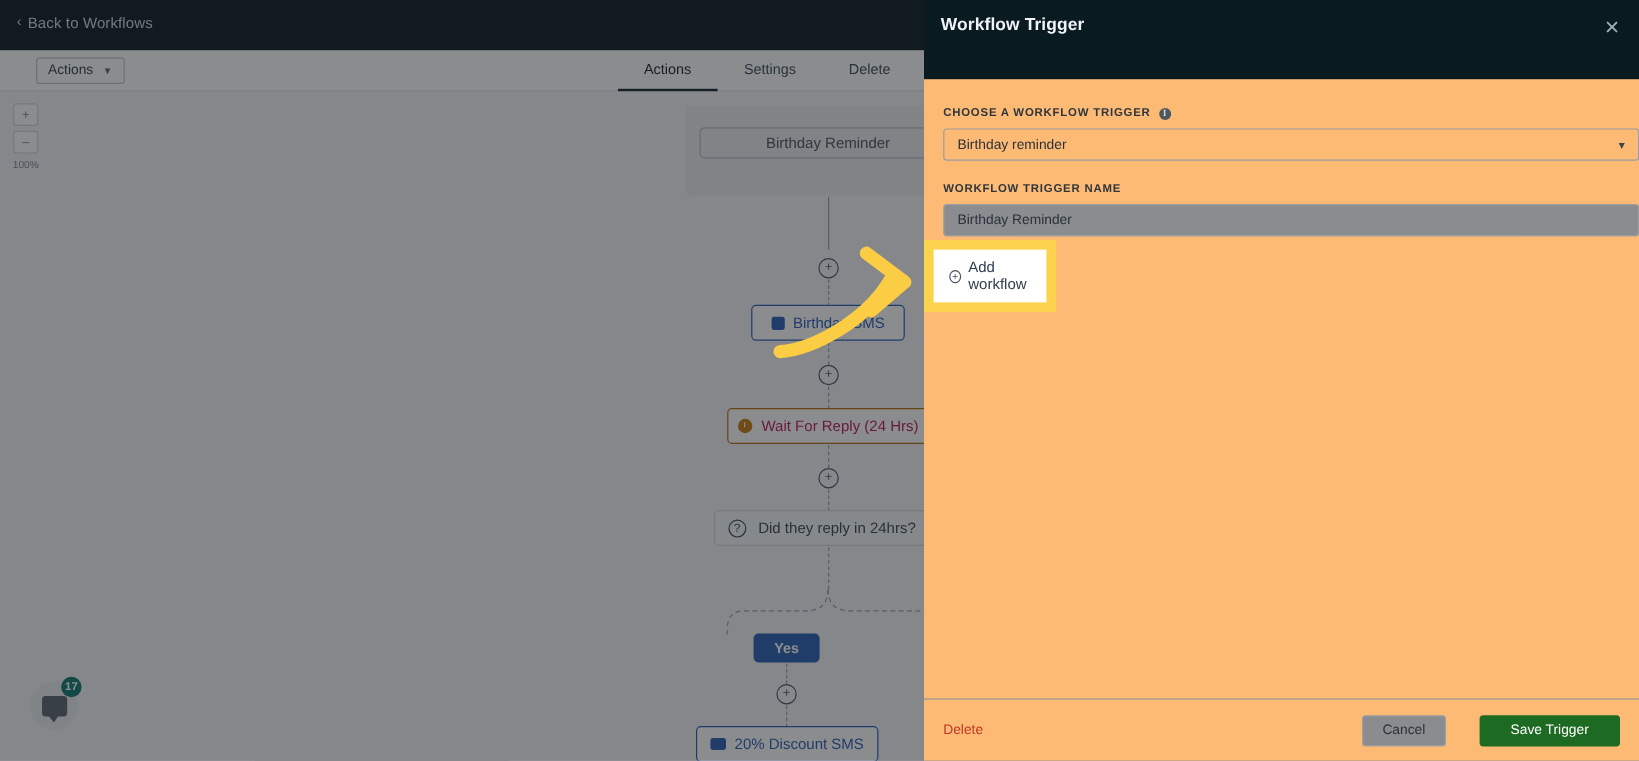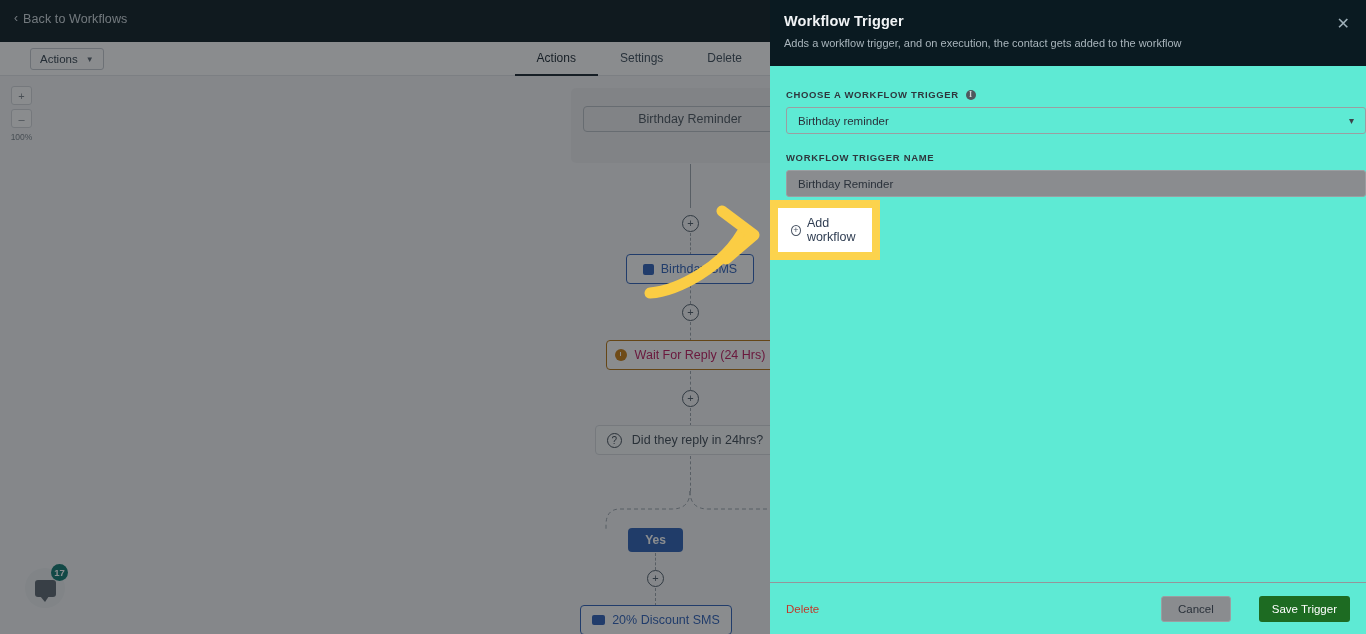--- a/index.html
+++ b/index.html
@@ -222,21 +222,21 @@
   .arrow-svg {
     position: absolute; left: 630px; top: 205px;
     width: 150px; height: 100px;
     pointer-events: none;
   }
 
   
   .panel {
     position: absolute; right: 0; top: 0;
     width: 596px; height: 634px;
-    background: #5eead4;
+    background: #fdba74;
     display: flex; flex-direction: column;
   }
   .panel-head {
     height: 66px; background: #0a1a21; color: #e9eef1;
     padding: 13px 22px 0 14px; position: relative;
     flex: 0 0 auto;
   }
   .panel-title { font-size: 14.5px; font-weight: bold; color: #f1f4f6; letter-spacing:.1px; }
   .panel-sub { font-size: 11px; color: #a9b5bc; margin-top: 8px; }
   .panel-close {
@@ -303,21 +303,21 @@
   }
   .foot-right { margin-left: auto; display: flex; align-items: center; gap: 28px; }
   .btn-cancel {
     height: 26px; padding: 0 16px;
     border: 1px solid #9b9ea1; border-radius: 3px;
     background: #8a8c8f; color: #2a313a;
     font-size: 11.5px; cursor: pointer;
     display: flex; align-items: center;
   }
   .btn-save {
-    height: 26px; padding: 0 13px;
+    height: 26px; padding: 0 26px;
     border: none; border-radius: 3px;
     background: #1d6b22; color: #fff;
     font-size: 11.5px; cursor: pointer;
     display: flex; align-items: center;
   }
 </style>
 </head>
 <body>
 
 <div id="app">
@@ -427,21 +427,20 @@
 
   <svg class="arrow-svg" viewBox="0 0 150 100">
     <path d="M20,88 C48,86 92,62 112,28" fill="none" stroke="#fbcd44" stroke-width="11" stroke-linecap="round"></path>
     <path d="M92,6 L124,30 L96,54" fill="none" stroke="#fbcd44" stroke-width="11" stroke-linecap="round" stroke-linejoin="round"></path>
   </svg>
 
   <div class="panel">
 
     <div class="panel-head">
       <div class="panel-title">Workflow Trigger</div>
-      <div class="panel-sub">Adds a workflow trigger, and on execution, the contact gets added to the workflow</div>
       <div class="panel-close">✕</div>
     </div>
 
     <div class="panel-body">
 
       <div class="field-label">
         <span>CHOOSE A WORKFLOW TRIGGER</span>
         <span class="info-dot">i</span>
       </div>
       <div class="select-box">

